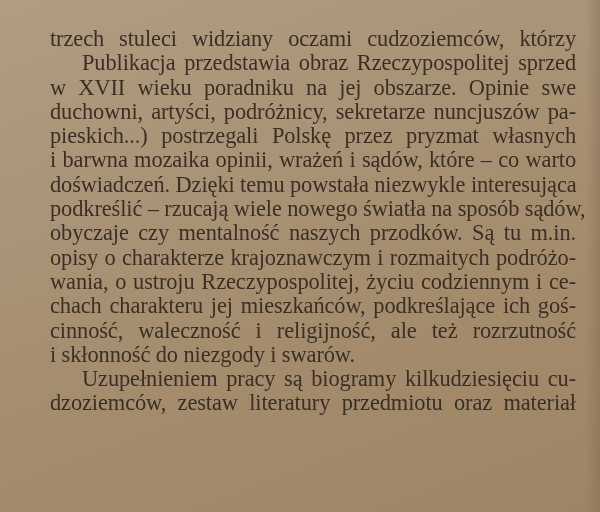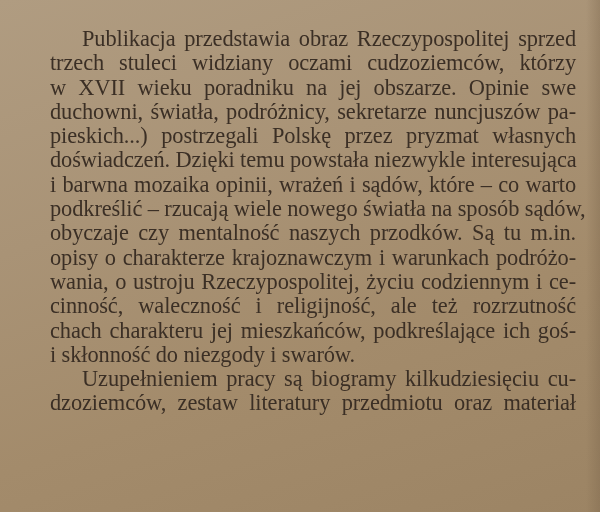--- a/index.html
+++ b/index.html
@@ -59,33 +59,33 @@
   </style>
 </head>
 <body>
 
 <div class="page">
   <div class="page-edge"></div>
 
   <div class="text-block">
 
     <div>
+      <span class="line">trzech stuleci widziany oczami cudzoziemców, którzy</span>
       <span class="line indent">Publikacja przedstawia obraz Rzeczypospolitej sprzed</span>
-      <span class="line">trzech stuleci widziany oczami cudzoziemców, którzy</span>
       <span class="line">w XVII wieku poradniku na jej obszarze. Opinie swe</span>
-      <span class="line">duchowni, światła, podróżnicy, sekretarze nuncjuszów pa-</span>
+      <span class="line">duchowni, artyści, podróżnicy, sekretarze nuncjuszów pa-</span>
       <span class="line">pieskich...) postrzegali Polskę przez pryzmat własnych</span>
+      <span class="line">i barwna mozaika opinii, wrażeń i sądów, które – co warto</span>
       <span class="line">doświadczeń. Dzięki temu powstała niezwykle interesująca</span>
-      <span class="line">i barwna mozaika opinii, wrażeń i sądów, które – co warto</span>
       <span class="line">podkreślić – rzucają wiele nowego światła na sposób sądów,</span>
       <span class="line">obyczaje czy mentalność naszych przodków. Są tu m.in.</span>
-      <span class="line">opisy o charakterze krajoznawczym i warunkach podróżo-</span>
+      <span class="line">opisy o charakterze krajoznawczym i rozmaitych podróżo-</span>
       <span class="line">wania, o ustroju Rzeczypospolitej, życiu codziennym i ce-</span>
+      <span class="line">chach charakteru jej mieszkańców, podkreślające ich goś-</span>
       <span class="line">cinność, waleczność i religijność, ale też rozrzutność</span>
-      <span class="line">chach charakteru jej mieszkańców, podkreślające ich goś-</span>
       <span class="line last">i skłonność do niezgody i swarów.</span>
     </div>
 
     <div>
       <span class="line indent">Uzupełnieniem pracy są biogramy kilkudziesięciu cu-</span>
       <span class="line">dzoziemców, zestaw literatury przedmiotu oraz materiał</span>
 
     </div>
   </div>
 </div>

